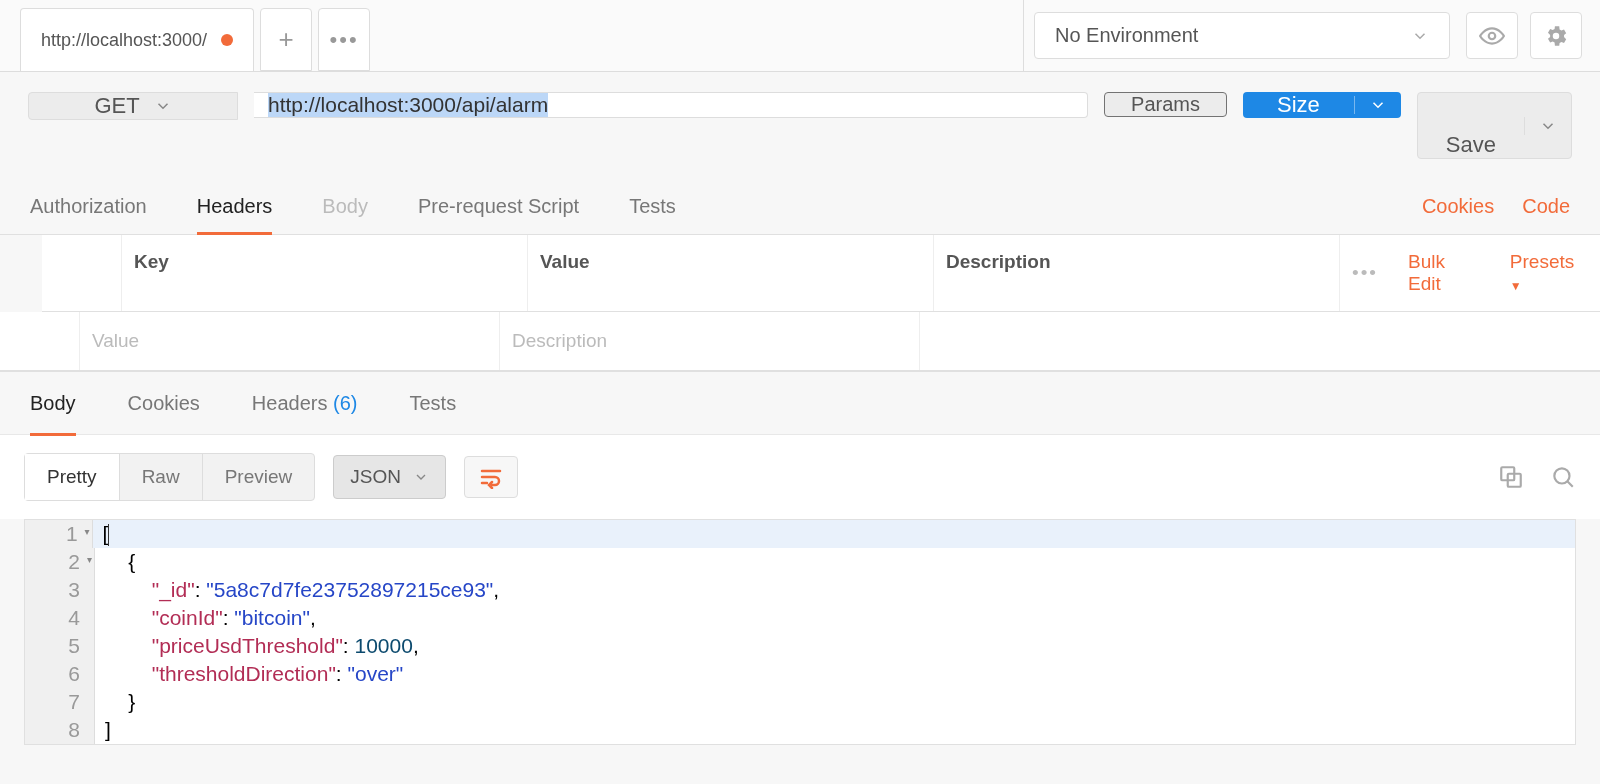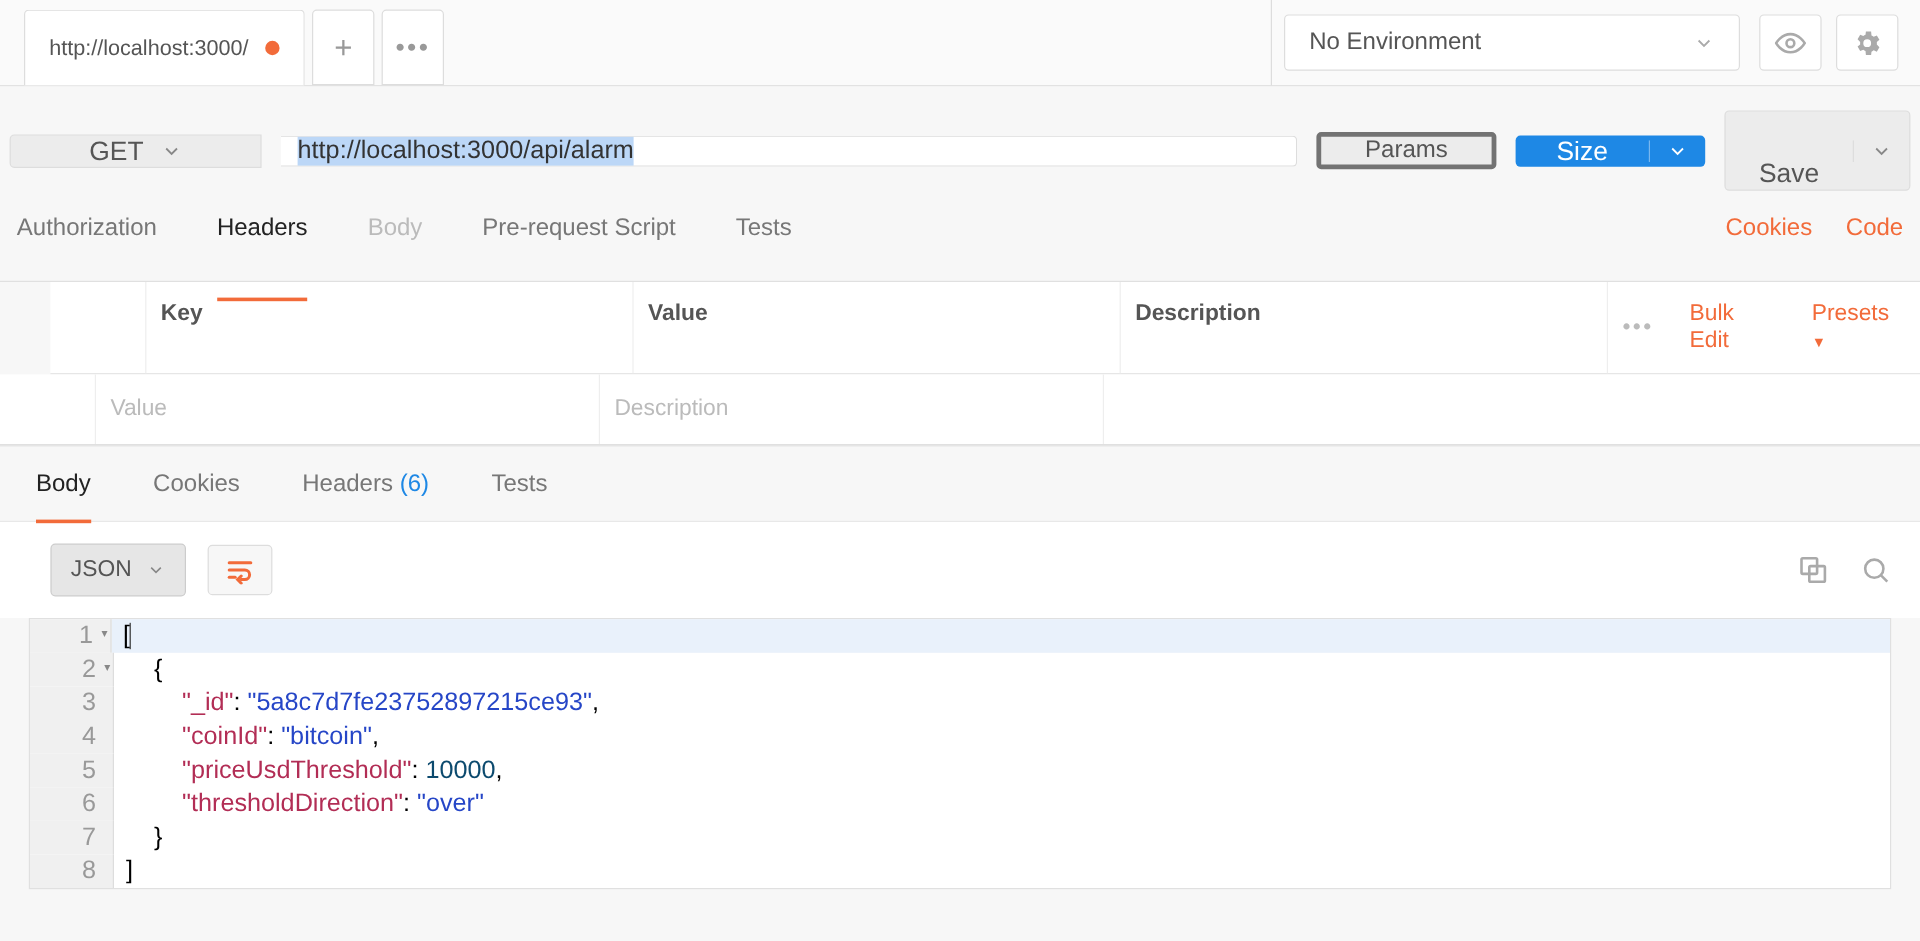--- a/index.html
+++ b/index.html
@@ -8,39 +8,39 @@
   
   .top-strip { height: 72px; display: flex; align-items: stretch; border-bottom: 1px solid #ddd; background:#fafafa; }
   .tab { display: flex; align-items: center; background:#fff; border:1px solid #ddd; border-bottom:none; border-top-left-radius:4px;border-top-right-radius:4px; padding: 0 20px; margin-left:20px; margin-top:8px; gap:14px; }
   .tab .title { color:#555; }
   .dot { width:12px;height:12px;border-radius:50%;background:#f26b3a; display:inline-block;}
   .mini-btn { width:52px; display:flex;align-items:center;justify-content:center; border:1px solid #ddd; background:#fff; margin-top:8px;margin-left:6px;border-radius:4px 4px 0 0;color:#999;cursor:pointer;}
   .mini-btn.plus{font-size:26px;}
   .mini-btn.dots{font-size:22px;letter-spacing:2px;}
   .spacer {flex:1;}
   .tab-right-sep{border-left:1px solid #ddd;height:100%;}
-  .env-select{ width:380px; display:flex; align-items:center; justify-content:space-between; padding:0 20px; border:1px solid #ddd; background:#fff; margin:12px 10px; border-radius:4px; color:#555; font-size:20px;}
+  .env-select{ width:416px; display:flex; align-items:center; justify-content:space-between; padding:0 20px; border:1px solid #ddd; background:#fff; margin:12px 10px; border-radius:4px; color:#555; font-size:20px;}
   .env-select .chev{color:#aaa;}
   .icon-btn{width:52px;display:flex;align-items:center;justify-content:center;border:1px solid #ddd;background:#fff;margin:12px 6px;border-radius:4px;color:#999;}
 
   
-  .req-row{display:flex;align-items:center;padding:20px 8px;gap:16px;background:#f7f7f7;}
+  .req-row{display:flex;align-items:flex-start;padding:20px 28px;gap:16px;background:#f7f7f7;}
   .method{width:210px;border:1px solid #ddd;background:#ececec;display:flex;align-items:center;justify-content:center;gap:14px;color:#555;font-size:22px;border-radius:4px 0 0 4px;}
   .urlbox{flex:1;border:1px solid #ddd;border-left:none;background:#fff;border-radius:0 4px 4px 0;display:flex;align-items:center;padding:0 14px;font-size:21px;color:#333;}
   .urlbox span{background:#bcd7f7;}
-  .params{width:150px;border:4px solid #737373;background:#ececec;border-radius:4px;display:flex;align-items:center;justify-content:center;font-size:20px;color:#555;}
+  .params{width:123px;border:1px solid #737373;background:#ececec;border-radius:4px;display:flex;align-items:center;justify-content:center;font-size:20px;color:#555;}
   .send{display:flex;align-items:center;background:#1e88e5;color:#fff;border-radius:4px;font-size:22px;}
   .send .lbl{padding:0 34px;}
   .send .dd{border-left:1px solid rgba(255,255,255,0.4);padding:0 14px;}
   .save{display:flex;align-items:center;border:1px solid #ddd;background:#ececec;border-radius:4px;color:#555;font-size:22px;}
   .save .lbl{padding:0 28px;margin-top:39px;}
   .save .dd{border-left:1px solid #ddd;padding:0 14px;}
 
   
-  .subtabs{display:flex;padding:0 14px;border-bottom:1px solid #e0e0e0;height:56px;gap:50px;font-size:20px;color:#777;}
+  .subtabs{display:flex;align-items:center;padding:0 30px;border-bottom:1px solid #e0e0e0;height:56px;gap:50px;font-size:20px;color:#777;}
   .subtabs .tabitem{cursor:pointer;}
   .subtabs .active{color:#222;border-bottom:3px solid #f26b3a;padding-bottom:14px;margin-bottom:-17px;}
   .subtabs .disabled{color:#bbb;}
   .subtabs .right{margin-left:auto;display:flex;gap:28px;color:#f26b3a;}
 
   
   .hdr-row{display:grid;grid-template-columns: 80px 1fr 1fr 1fr 260px;border-bottom:1px solid #e0e0e0;background:#fff;}
   .hdr-row.header{color:#555;font-weight:600;font-size:18px;margin-left:42px;}
   .hdr-row.header .cell{padding:16px 12px;}
   .hdr-row .cell{border-right:1px solid #eee;padding:18px 12px;font-size:19px;}
@@ -181,20 +181,25 @@
   <span class="tabitem active">Body</span>
   <span class="tabitem">Cookies</span>
   <span class="tabitem">
     <span>Headers</span>
     <span class="count">(6)</span>
   </span>
   <span class="tabitem">Tests</span>
 </div>
 
 <div class="body-bar">
+  <div class="seg">
+    <div class="s active">Pretty</div>
+    <div class="s">Raw</div>
+    <div class="s">Preview</div>
+  </div>
   <div class="fmt">
     <span>JSON</span>
     <svg width="16" height="16" viewBox="0 0 24 24" fill="none" stroke="#888" stroke-width="2">
         <polyline points="6 9 12 15 18 9"></polyline>
       </svg>
   </div>
   <div class="wrap">
     <svg width="24" height="24" viewBox="0 0 24 24" fill="none" stroke="#f26b3a" stroke-width="2.5" stroke-linecap="round">
         <line x1="3" y1="6" x2="21" y2="6"></line>
         <path d="M3 12h13a4 4 0 010 8h-3"></path>

